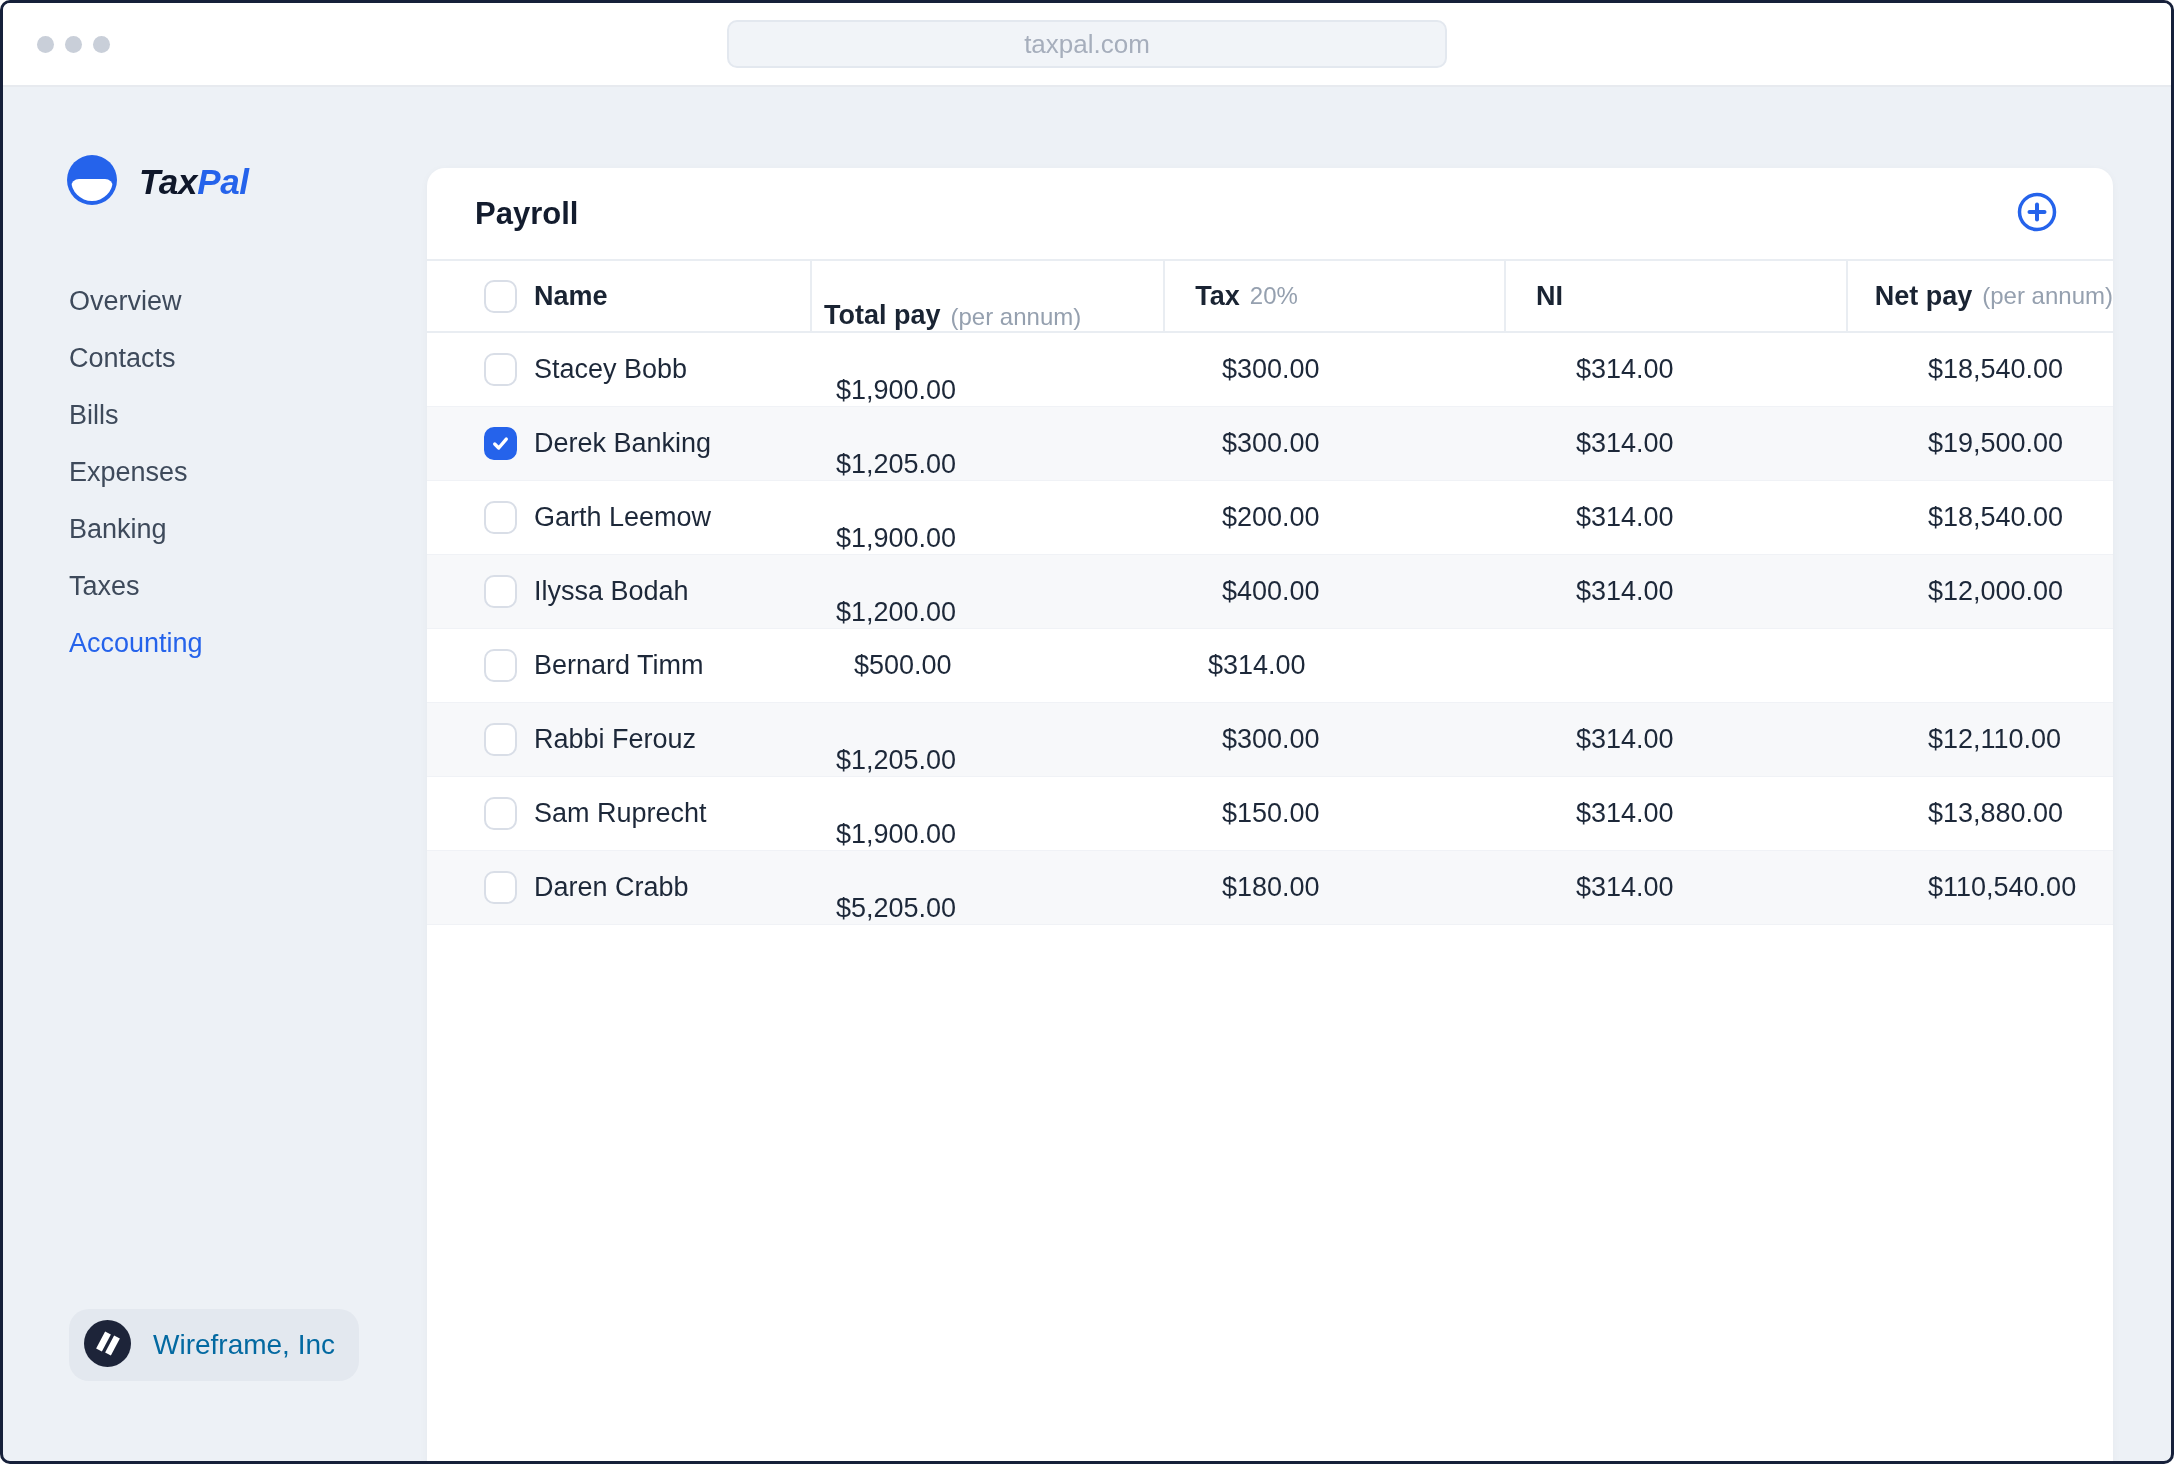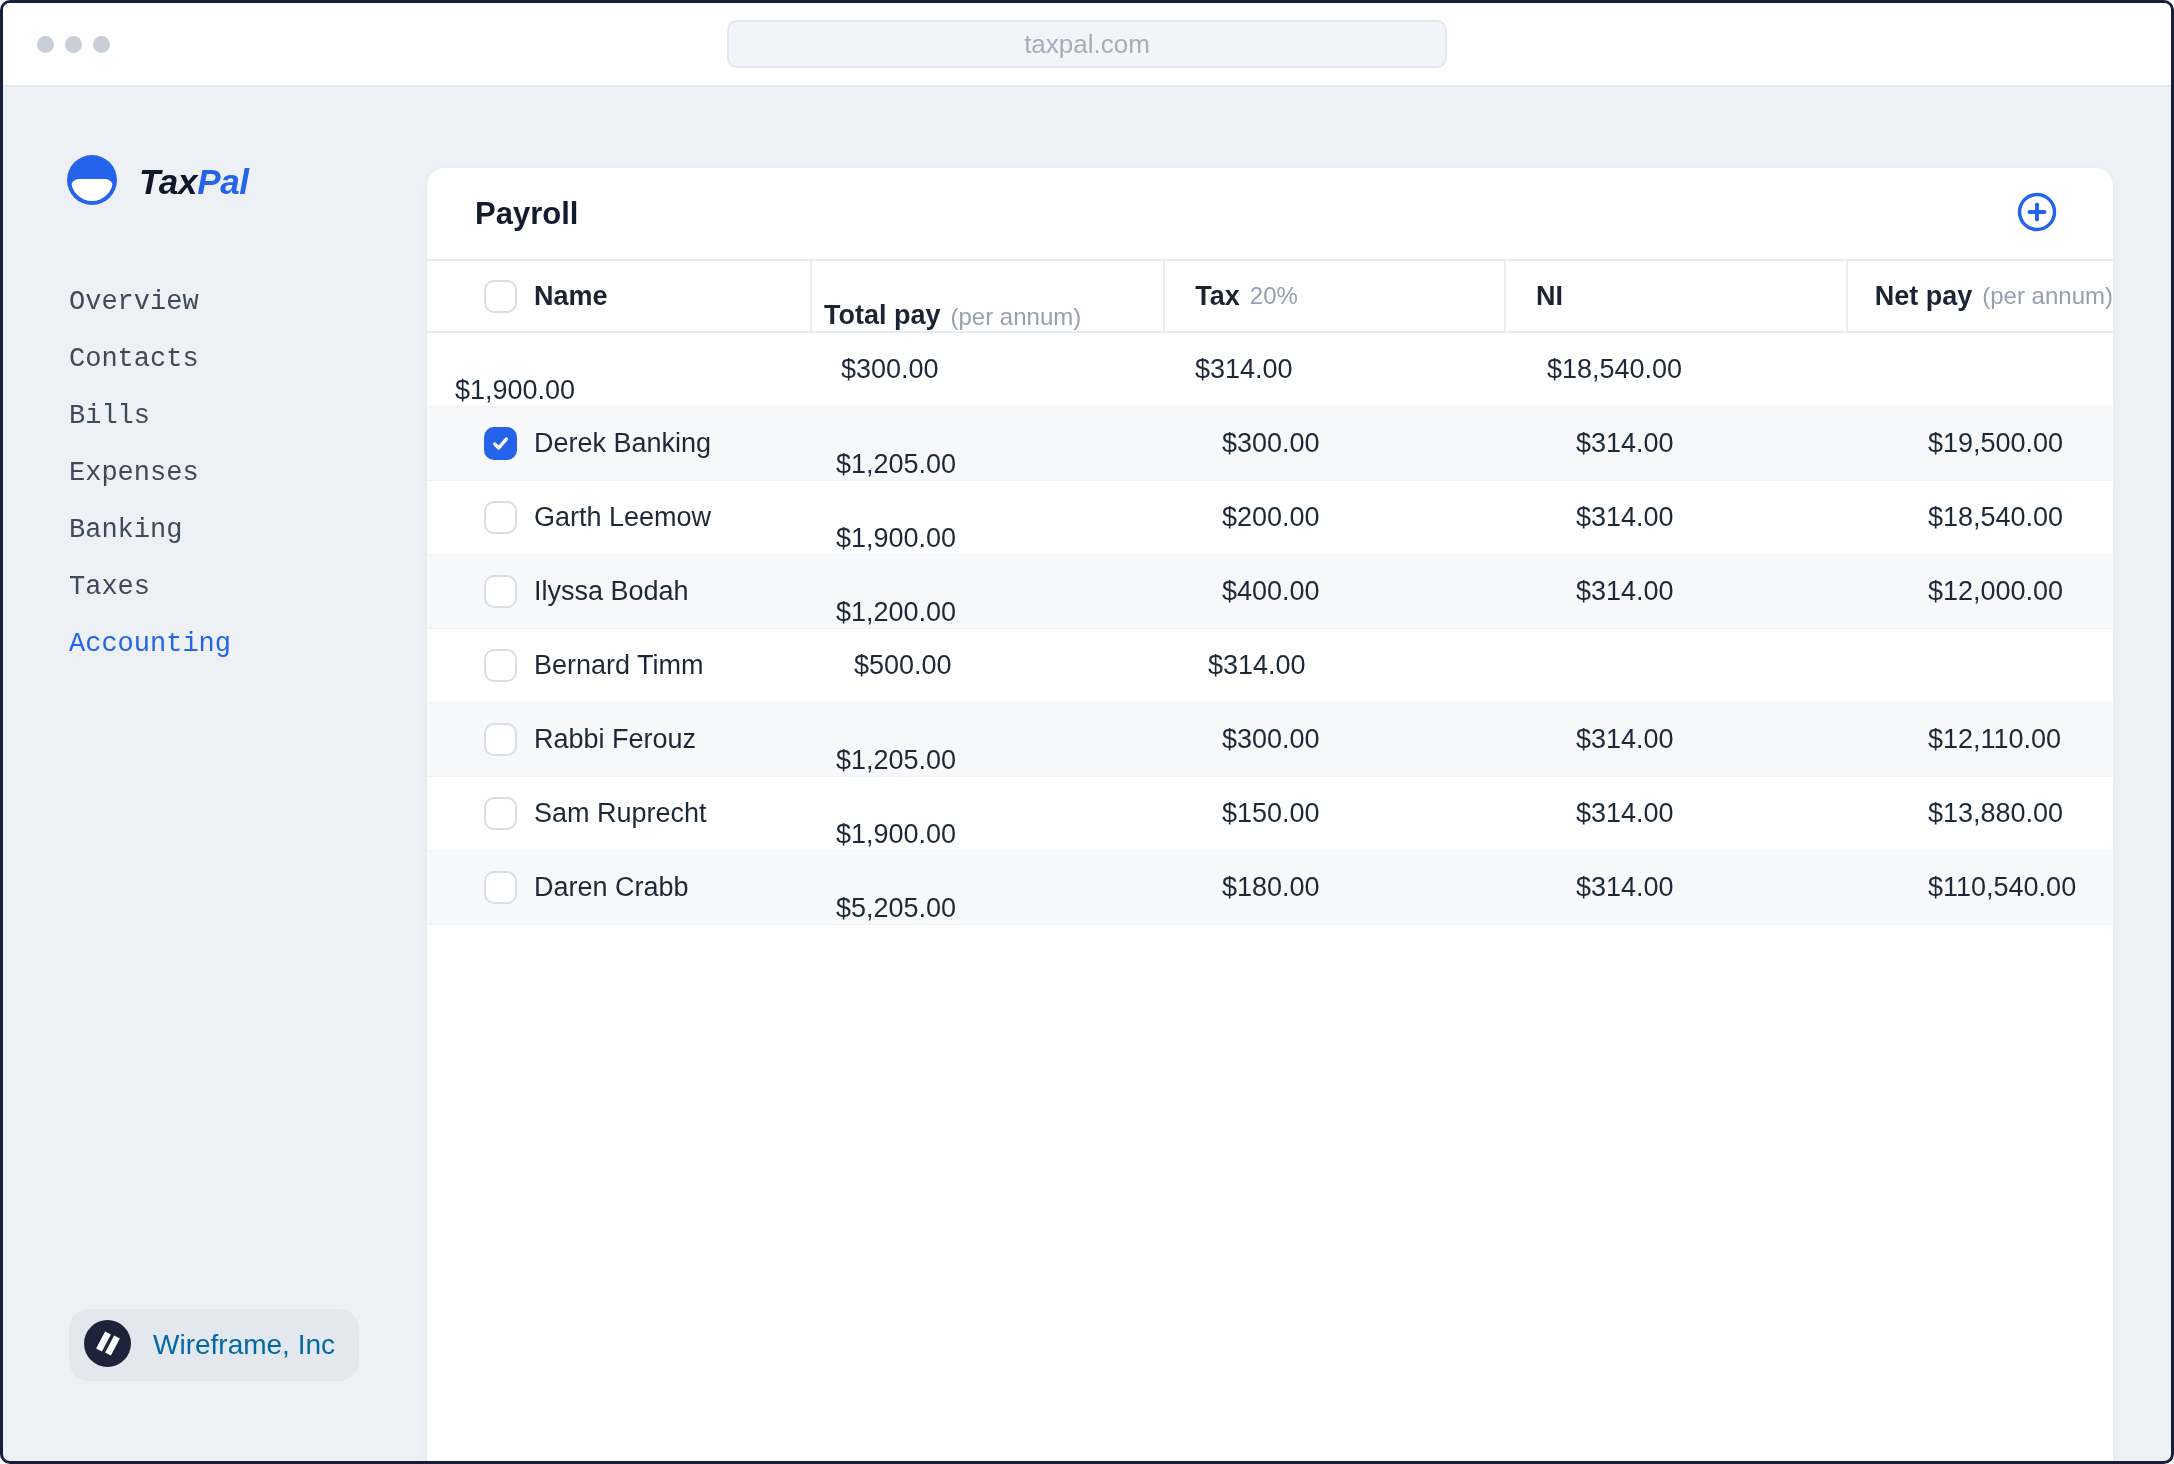--- a/index.html
+++ b/index.html
@@ -21,21 +21,21 @@
   }
 
   
   .main { position:absolute; top:84px; left:0; right:0; bottom:0; }
 
   
   .sidebar { position:absolute; top:0; left:0; width:420px; height:100%; }
   .logo-row { position:absolute; top:68px; left:64px; display:flex; align-items:center; gap:22px;font-style:italic; }
   .brand-name { font-size:35px; font-weight:700; color:#0f172a; letter-spacing:-0.3px; }
   .brand-name .pal { color:#2563eb; }
-  .nav { position:absolute; top:186px; left:66px; display:flex; flex-direction:column;font-family:Liberation Mono, monospace; }
+  .nav { position:absolute; top:186px; left:66px; display:flex; flex-direction:column; }
   .nav-item { height:57px; display:flex; align-items:center; font-size:27px; color:#3e4a5b; cursor:pointer; }
   .nav-item.active { color:#2563eb; }
 
   .org-badge {
     position:absolute; left:66px; top:1222px; width:290px; height:72px;
     background:#e3e8ef; border-radius:20px;
     display:flex; align-items:center; gap:22px; padding-left:15px; box-sizing:border-box;
     cursor:pointer;
   }
   .org-name { font-size:28px; color:#0369a1; }
@@ -166,20 +166,26 @@
           <span class="th-main">NI</span>
         </div>
         <div class="col col-5">
           <span class="th-main">Net pay</span>
           <span class="th-note">(per annum)</span>
         </div>
       </div>
 
       <div class="tbody" id="table-body">
           <div class="trow">
+    <div class="col col-1">
+      <span class="checkbox">
+        
+      </span>
+      <span class="cell-text">Stacey Bobb</span>
+    </div>
     <div class="col col-2">
               <span class="cell-text">$1,900.00</span>
             </div>
     <div class="col col-3">
               <span class="cell-text">$300.00</span>
             </div>
     <div class="col col-4">
               <span class="cell-text">$314.00</span>
             </div>
     <div class="col col-5">

